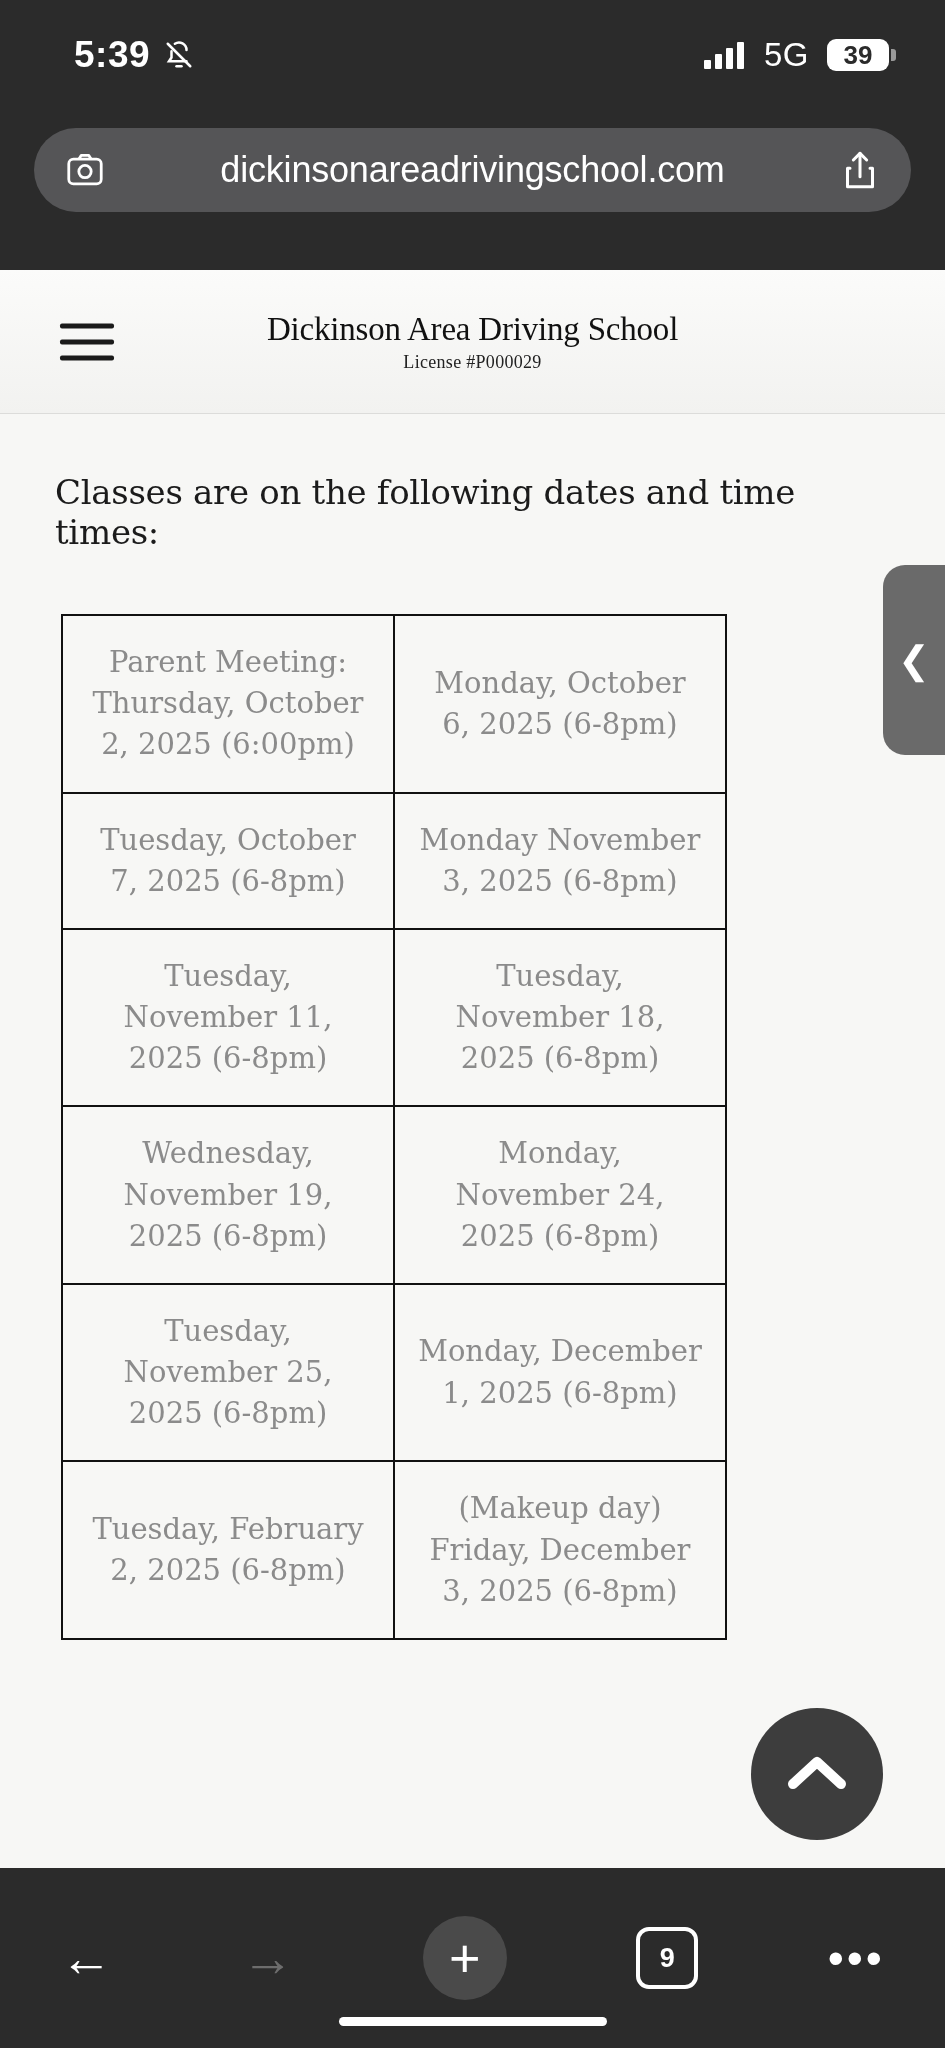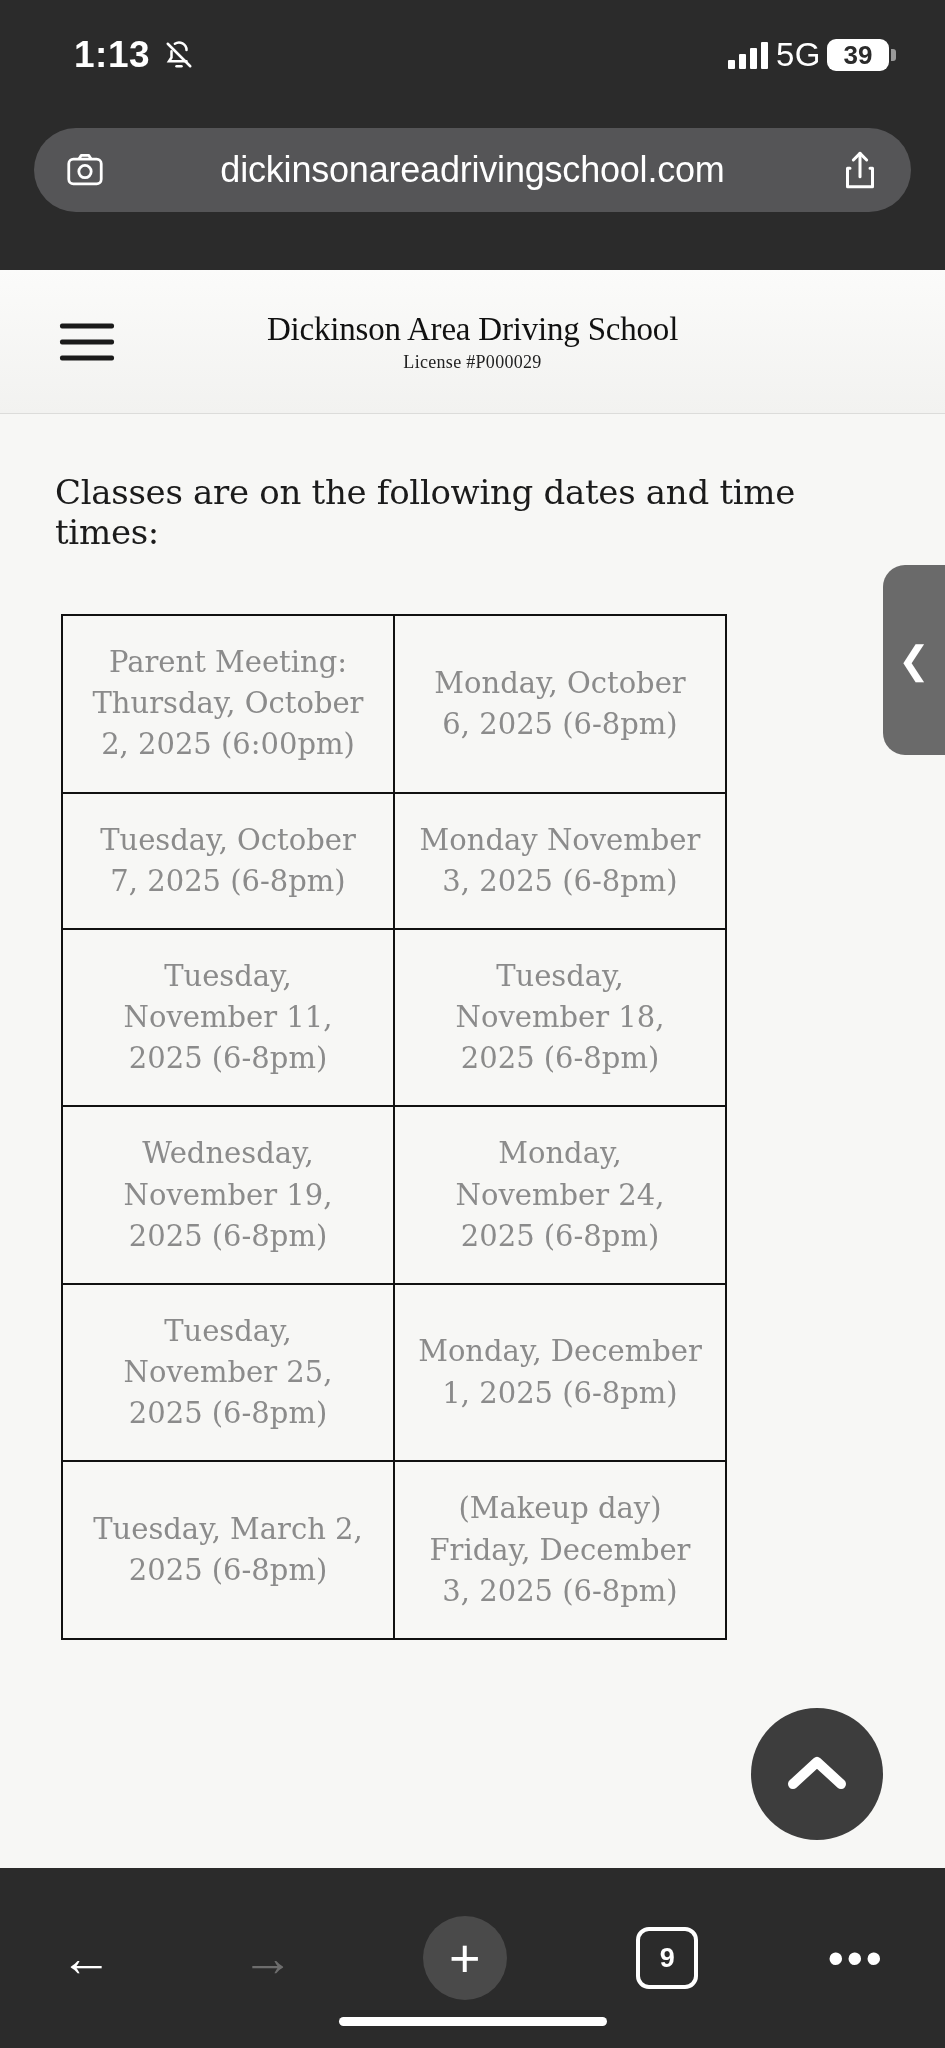--- a/index.html
+++ b/index.html
@@ -40,21 +40,21 @@
   }
   .bell-off {
     display: inline-block;
     width: 30px; height: 32px;
     position: relative;
   }
   .bell-off svg { display:block; }
   .status-right {
     display: flex;
     align-items: center;
-    gap: 4px;
+    gap: 16px;
   }
   .signal {
     display: flex;
     align-items: flex-end;
     gap: 4px;
     height: 28px;
   }
   .signal i { display:block; width: 7px; background: #fff; border-radius: 1px; }
   .signal i:nth-child(1){ height: 9px; background:#fff; }
   .signal i:nth-child(2){ height: 15px; }
@@ -246,21 +246,21 @@
   .arrow-glyph { color:#fff; font-size: 52px; line-height:1; }
   .arrow-glyph.dim { color:#6d6d6d; }
 </style>
 </head>
 <body>
 
 <div class="phone">
 
   <div class="statusbar">
     <div class="status-time">
-      <span>1:13</span>
+      <span>5:39</span>
       <span class="bell-off">
         <svg width="30" height="32" viewBox="0 0 24 24" fill="none" stroke="#ffffff" stroke-width="2" stroke-linecap="round">
           <path d="M18 8a6 6 0 0 0-9.3-5"></path>
           <path d="M6 9v5l-2 3h14"></path>
           <path d="M10 21h4"></path>
           <line x1="3" y1="3" x2="21" y2="21"></line>
         </svg>
       </span>
     </div>
     <div class="status-right">
@@ -328,21 +328,21 @@
           </tr>
           <tr>
             <td>Wednesday, November 19, 2025 (6-8pm)</td>
             <td>Monday, November 24, 2025 (6-8pm)</td>
           </tr>
           <tr>
             <td>Tuesday, November 25, 2025 (6-8pm)</td>
             <td>Monday, December 1, 2025 (6-8pm)</td>
           </tr>
           <tr>
-            <td>Tuesday, March 2, 2025 (6-8pm)</td>
+            <td>Tuesday, February 2, 2025 (6-8pm)</td>
             <td>(Makeup day) Friday, December 3, 2025 (6-8pm)</td>
           </tr>
         </tbody>
       </table>
     </div>
 
     <div class="side-tab">
       <span>❮</span>
     </div>
   </div>

